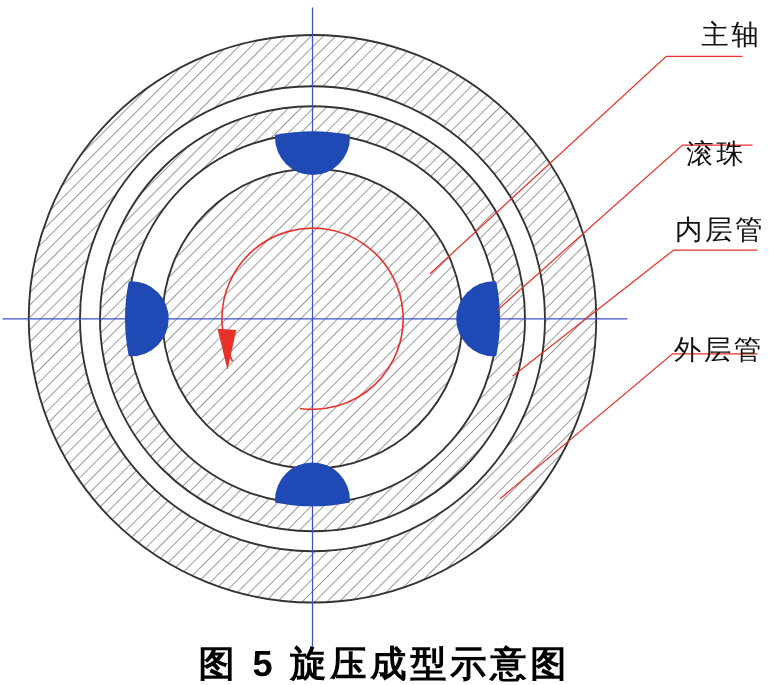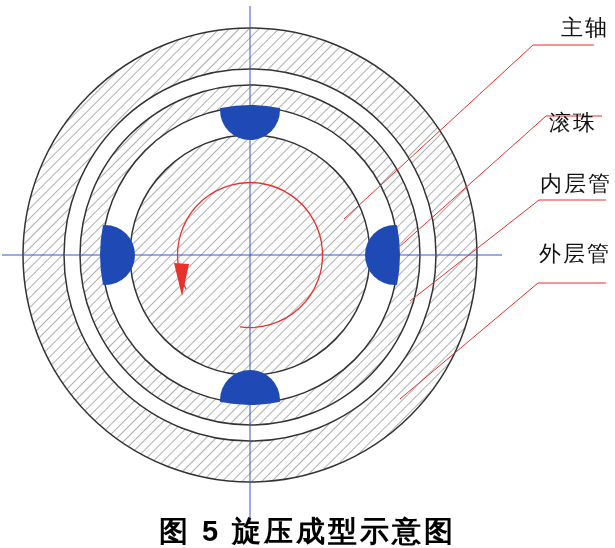--- a/index.html
+++ b/index.html
@@ -116,17 +116,17 @@
 
     <polyline class="leader" points="594,45 533,45 344,219"></polyline>
     <polyline class="leader" points="602,116 546,116 398,248"></polyline>
     <polyline class="leader" points="606,200 539,200 410,301"></polyline>
     <polyline class="leader" points="606,283 538,283 400,399"></polyline>
   </svg>
 
   <div class="label" style="left:537px; top:16px;margin-left:24px;">主轴</div>
   <div class="label" style="left:549px; top:88px;margin-top:23px;">滚珠</div>
   <div class="label" style="left:540px; top:172px;">内层管</div>
-  <div class="label" style="left:539px; top:242px;">外层管</div>
+  <div class="label" style="left:539px; top:268px;">外层管</div>
 
   <div class="caption">图 5  旋压成型示意图</div>
 
 </div>
 
 </body></html>

